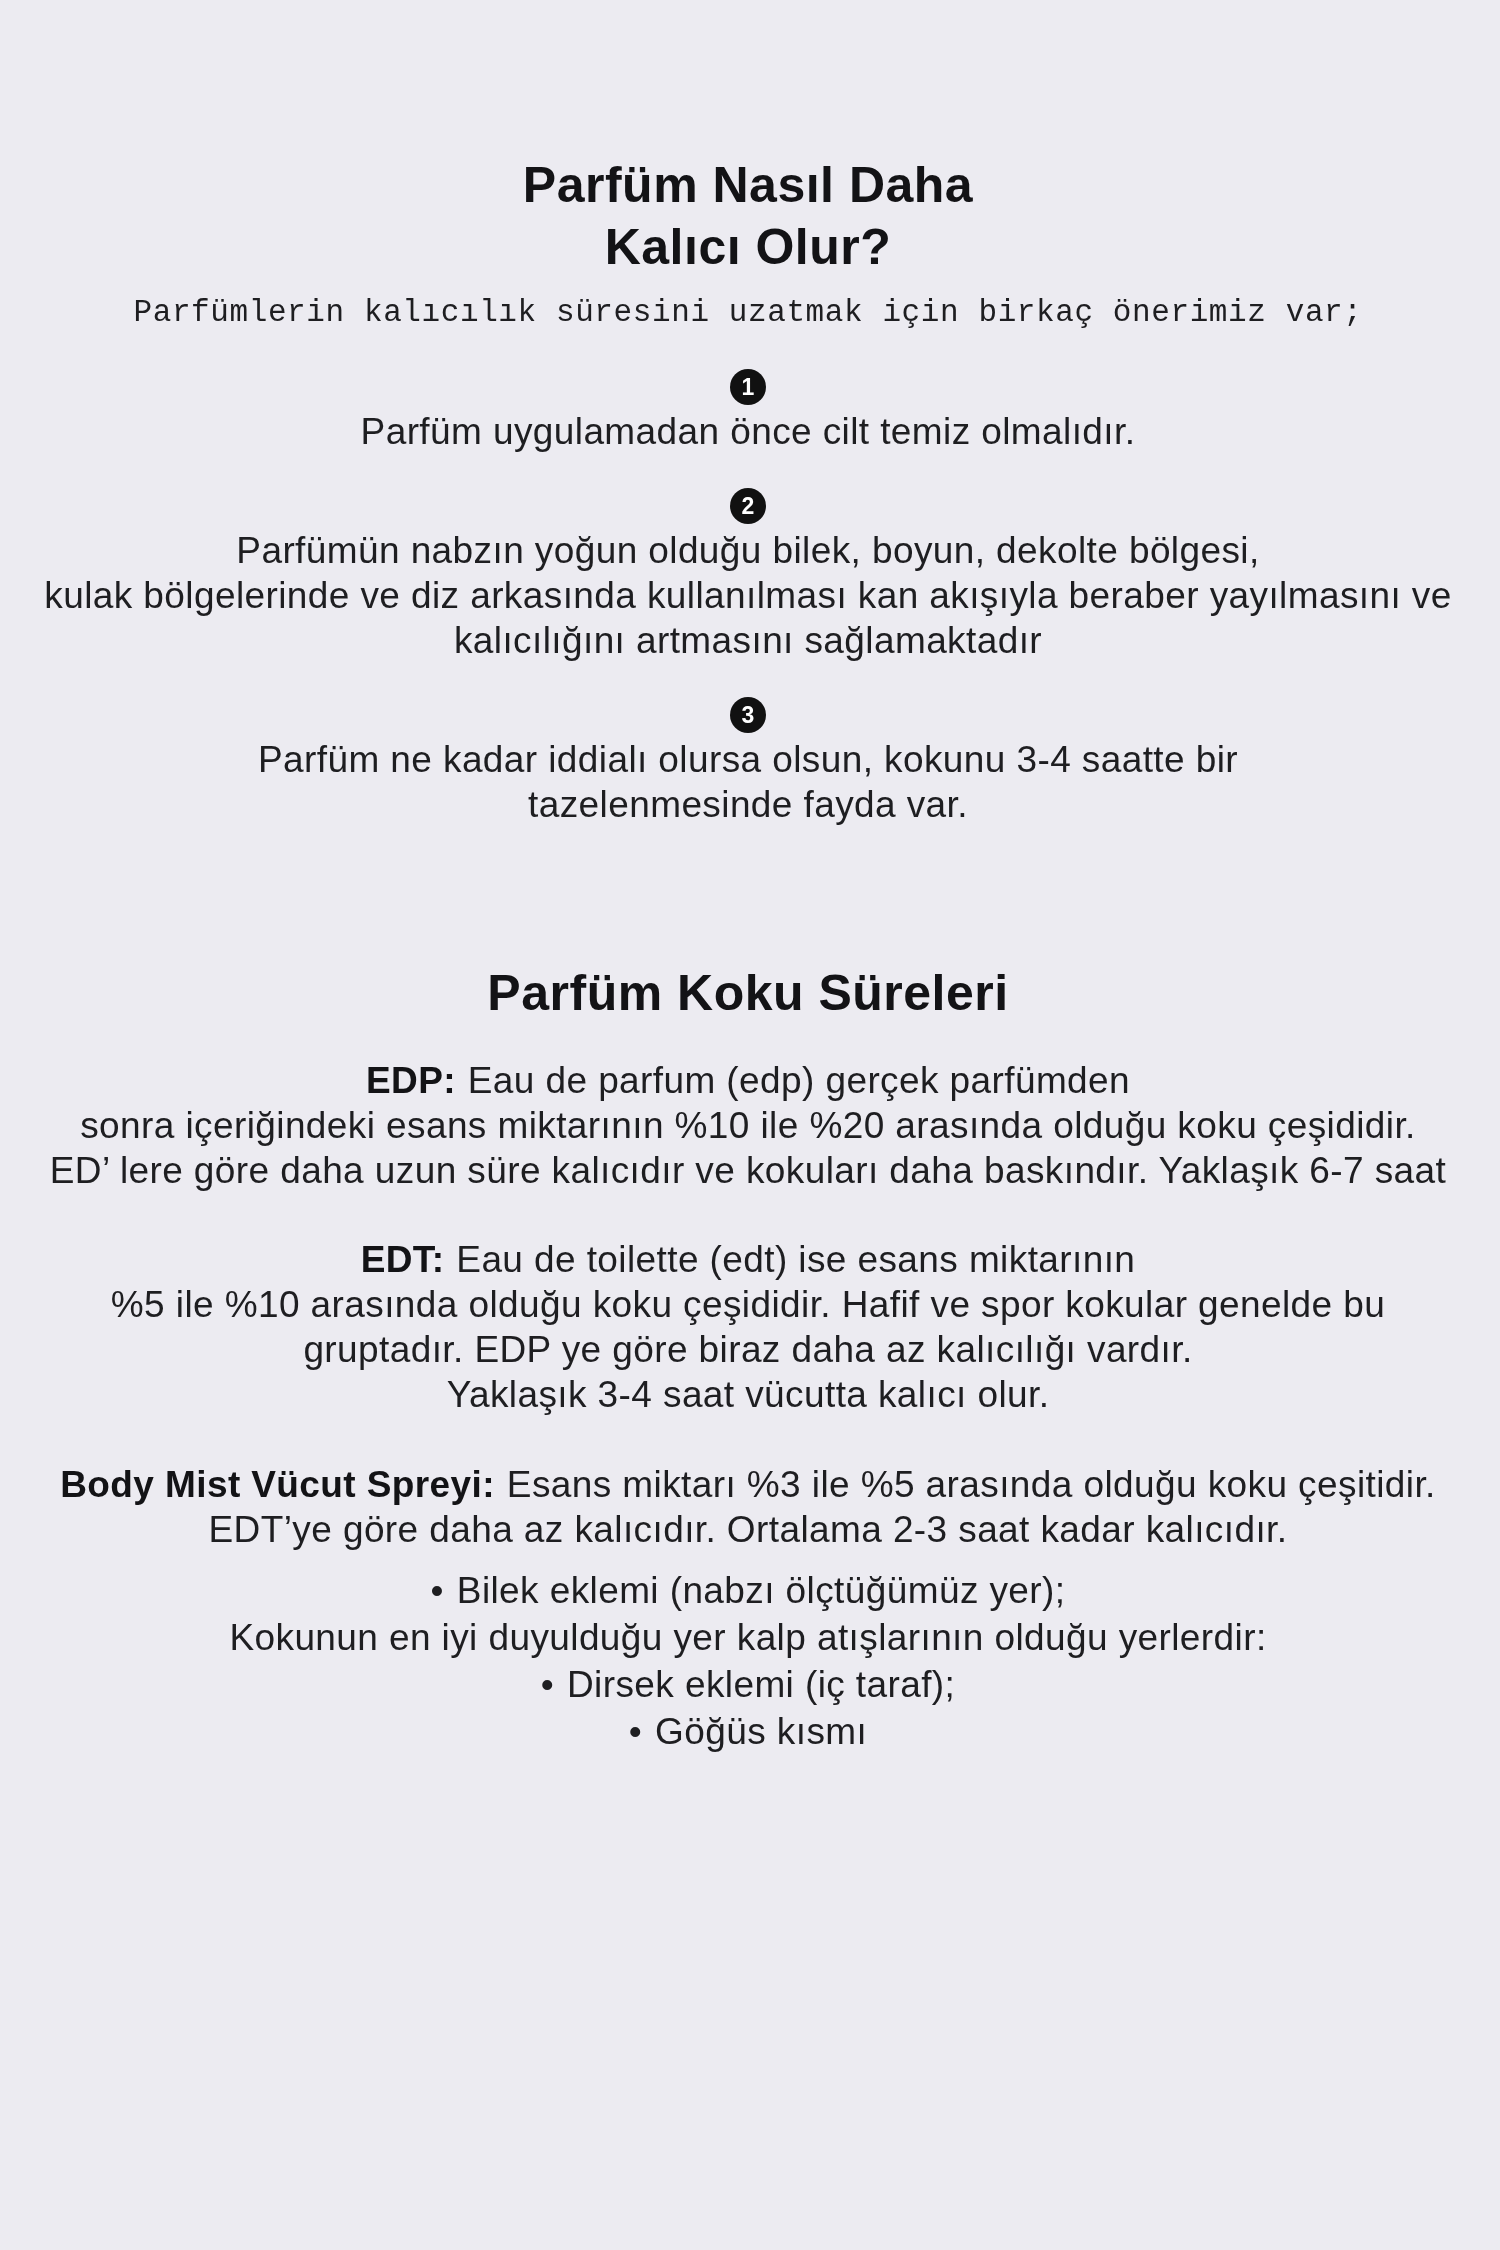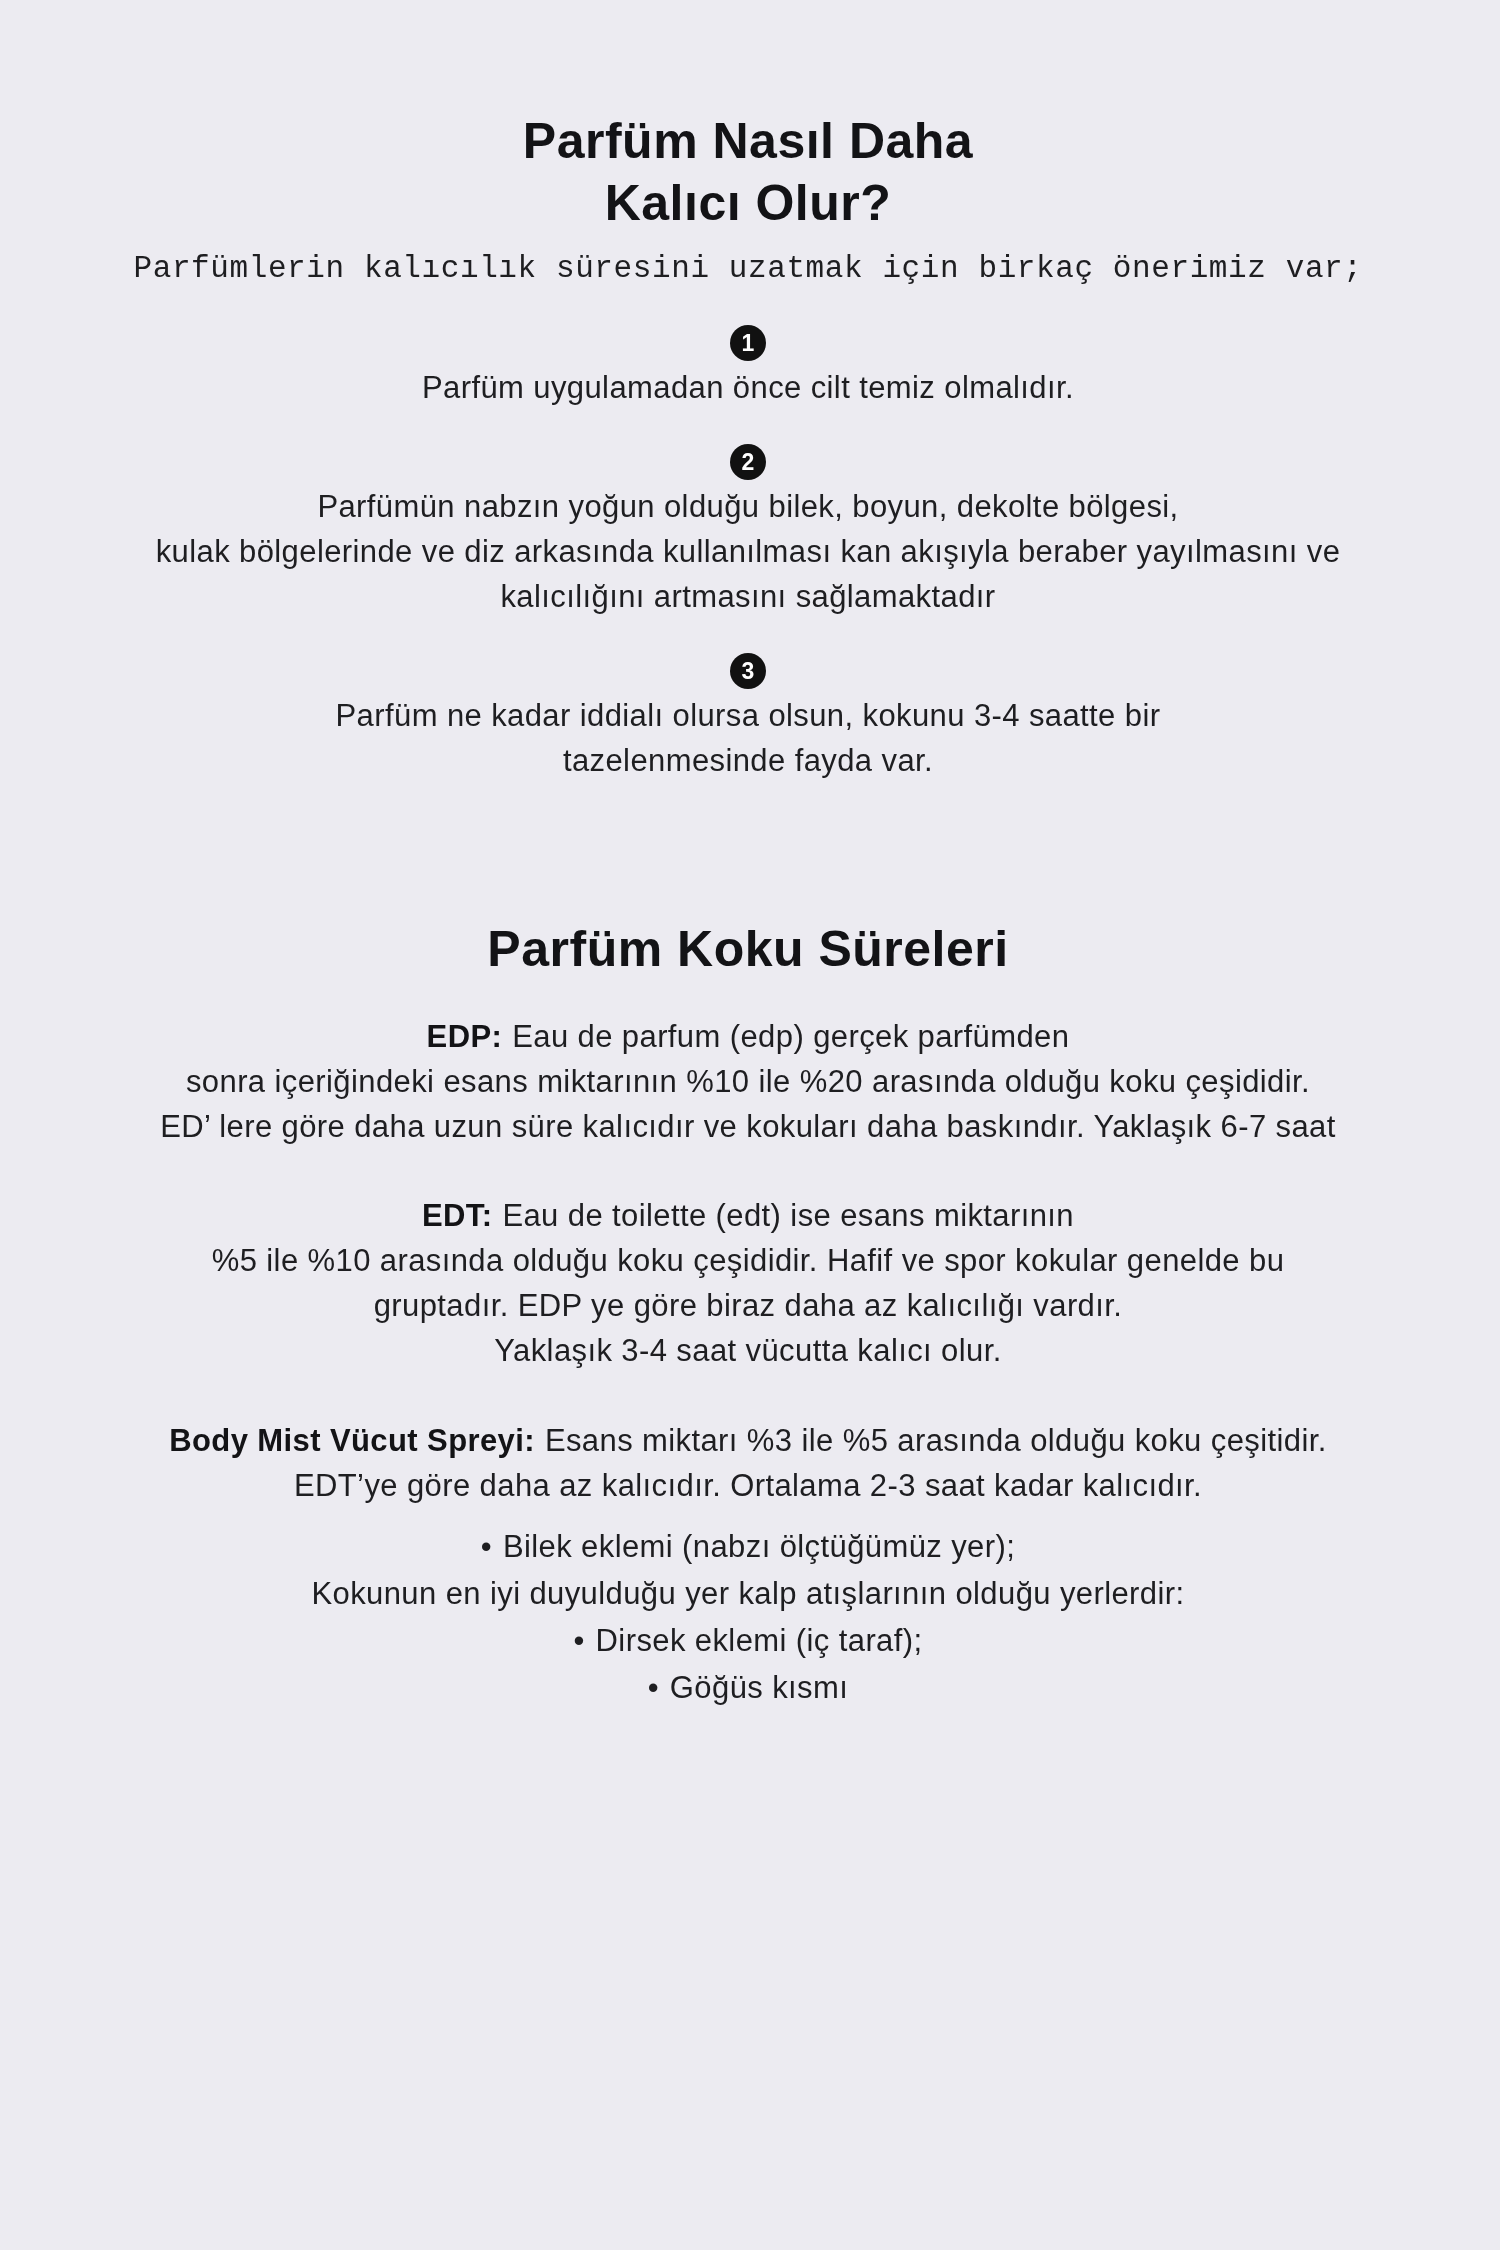--- a/index.html
+++ b/index.html
@@ -15,24 +15,25 @@
     background:var(--bg);
     font-family:"Liberation Sans","DejaVu Sans",sans-serif;
     color:var(--txt);
     overflow:hidden;
   }
   .doc{
     width:1496px;
     padding-top:110px;
     box-sizing:border-box;
     text-align:center;
+    margin-top:44px;
   }
   .line{
     display:block;
-    font-size:31px;
+    font-size:37px;
     line-height:45px;
     letter-spacing:.4px;
     white-space:nowrap;
   }
   h1,h2{
     margin:0;
     font-size:50px;
     line-height:62px;
     font-weight:700;
     letter-spacing:.5px;

